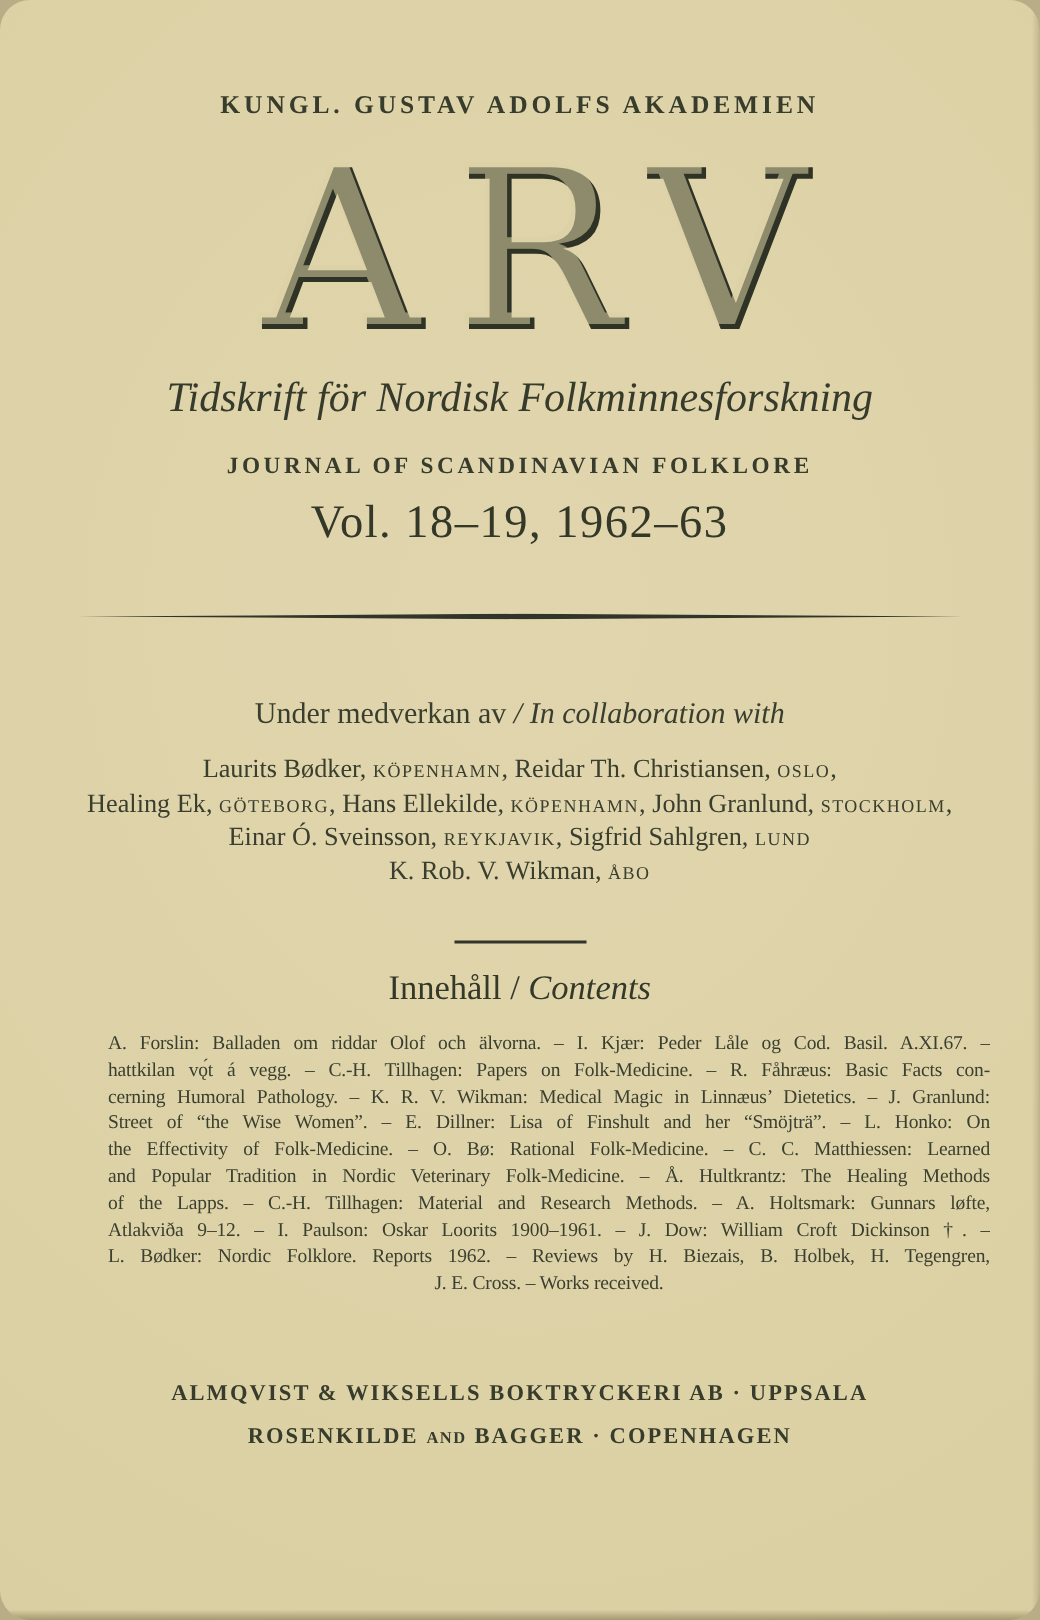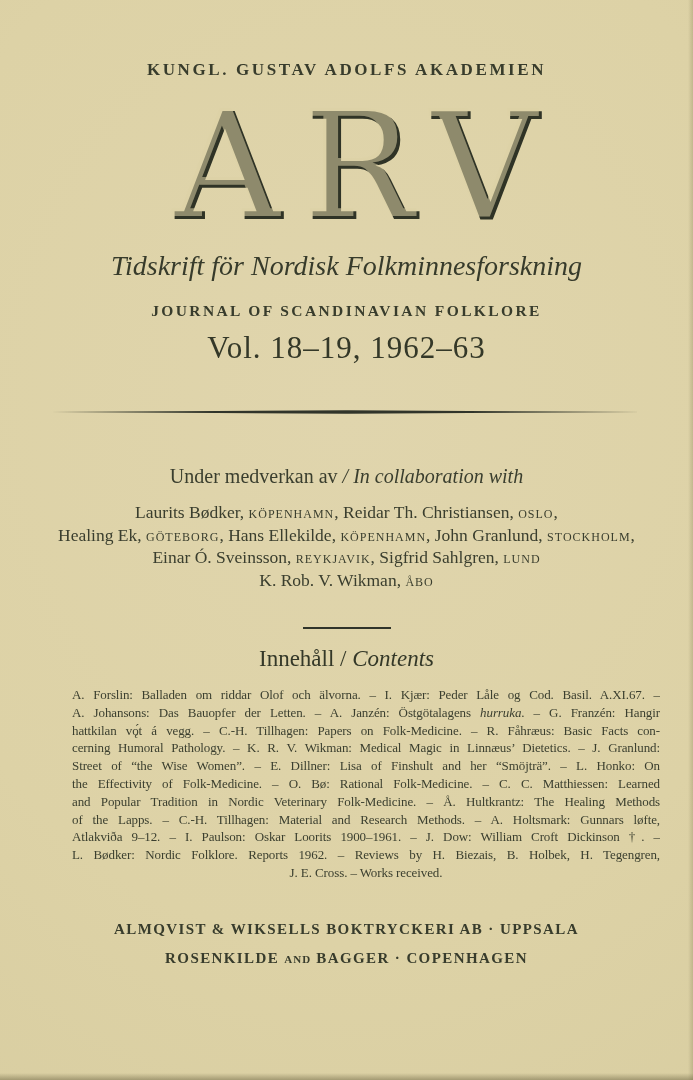--- a/index.html
+++ b/index.html
@@ -2,20 +2,21 @@
 <html><head>
 <meta charset="utf-8">
 <style>
   html,body { margin:0; padding:0; background:#b8ad86; }
   .page {
     position:relative; width:693px; height:1080px; margin:0 auto; overflow:hidden;
     background:
       radial-gradient(ellipse 120% 90% at 50% 38%, #e0d5ad 0%, #ddd2a6 55%, #d7cc9f 100%);
     font-family:"Liberation Serif","DejaVu Serif",serif;
     color:#3a3e2e;
+    border-radius:20px;
   }
   .center { position:absolute; left:0; width:100%; text-align:center; }
 
   .academy { top:60px; font-size:17px; font-weight:bold; letter-spacing:2.6px; color:#383c2c; }
 
   .arv { top:94px; font-family:"DejaVu Serif","Liberation Serif",serif;
          font-size:148px; line-height:1; letter-spacing:0.15em; padding-left:0.15em;
          color:#2f3326; }
   .arv-wrap { position:relative; display:inline-block; }
   .arv-light { position:absolute; left:-3px; top:-3px; color:#ddd2a6; opacity:0.55; pointer-events:none; }
@@ -85,21 +86,20 @@
       <div><span>Einar Ó. Sveinsson, </span><span class="sc">reykjavik</span><span>, Sigfrid Sahlgren, </span><span class="sc">lund</span></div>
       <div><span>K. Rob. V. Wikman, </span><span class="sc">åbo</span></div>
     </div>
 
   <div class="rule-short"></div>
 
   <div class="center contents-head"><span>Innehåll / </span><span class="it">Contents</span></div>
 
   <div class="contents">
       <div class="c-line"><span>A. Forslin: Balladen om riddar Olof och älvorna. – I. Kjær: Peder Låle og Cod. Basil. A.XI.67. –</span></div>
-      <div class="c-line"><span>A. Johansons: Das Bauopfer der Letten. – A. Janzén: Östgötalagens </span><span class="it">hurruka</span><span>. – G. Franzén: Hangir</span></div>
       <div class="c-line"><span>hattkilan vǫ́t á vegg. – C.-H. Tillhagen: Papers on Folk-Medicine. – R. Fåhræus: Basic Facts con-</span></div>
       <div class="c-line"><span>cerning Humoral Pathology. – K. R. V. Wikman: Medical Magic in Linnæus’ Dietetics. – J. Granlund:</span></div>
       <div class="c-line"><span>Street of “the Wise Women”. – E. Dillner: Lisa of Finshult and her “Smöjträ”. – L. Honko: On</span></div>
       <div class="c-line"><span>the Effectivity of Folk-Medicine. – O. Bø: Rational Folk-Medicine. – C. C. Matthiessen: Learned</span></div>
       <div class="c-line"><span>and Popular Tradition in Nordic Veterinary Folk-Medicine. – Å. Hultkrantz: The Healing Methods</span></div>
       <div class="c-line"><span>of the Lapps. – C.-H. Tillhagen: Material and Research Methods. – A. Holtsmark: Gunnars løfte,</span></div>
       <div class="c-line"><span>Atlakviða 9–12. – I. Paulson: Oskar Loorits 1900–1961. – J. Dow: William Croft Dickinson †. –</span></div>
       <div class="c-line"><span>L. Bødker: Nordic Folklore. Reports 1962. – Reviews by H. Biezais, B. Holbek, H. Tegengren,</span></div>
       <div class="c-line"><span>J. E. Cross. – Works received.</span></div>
     </div>

